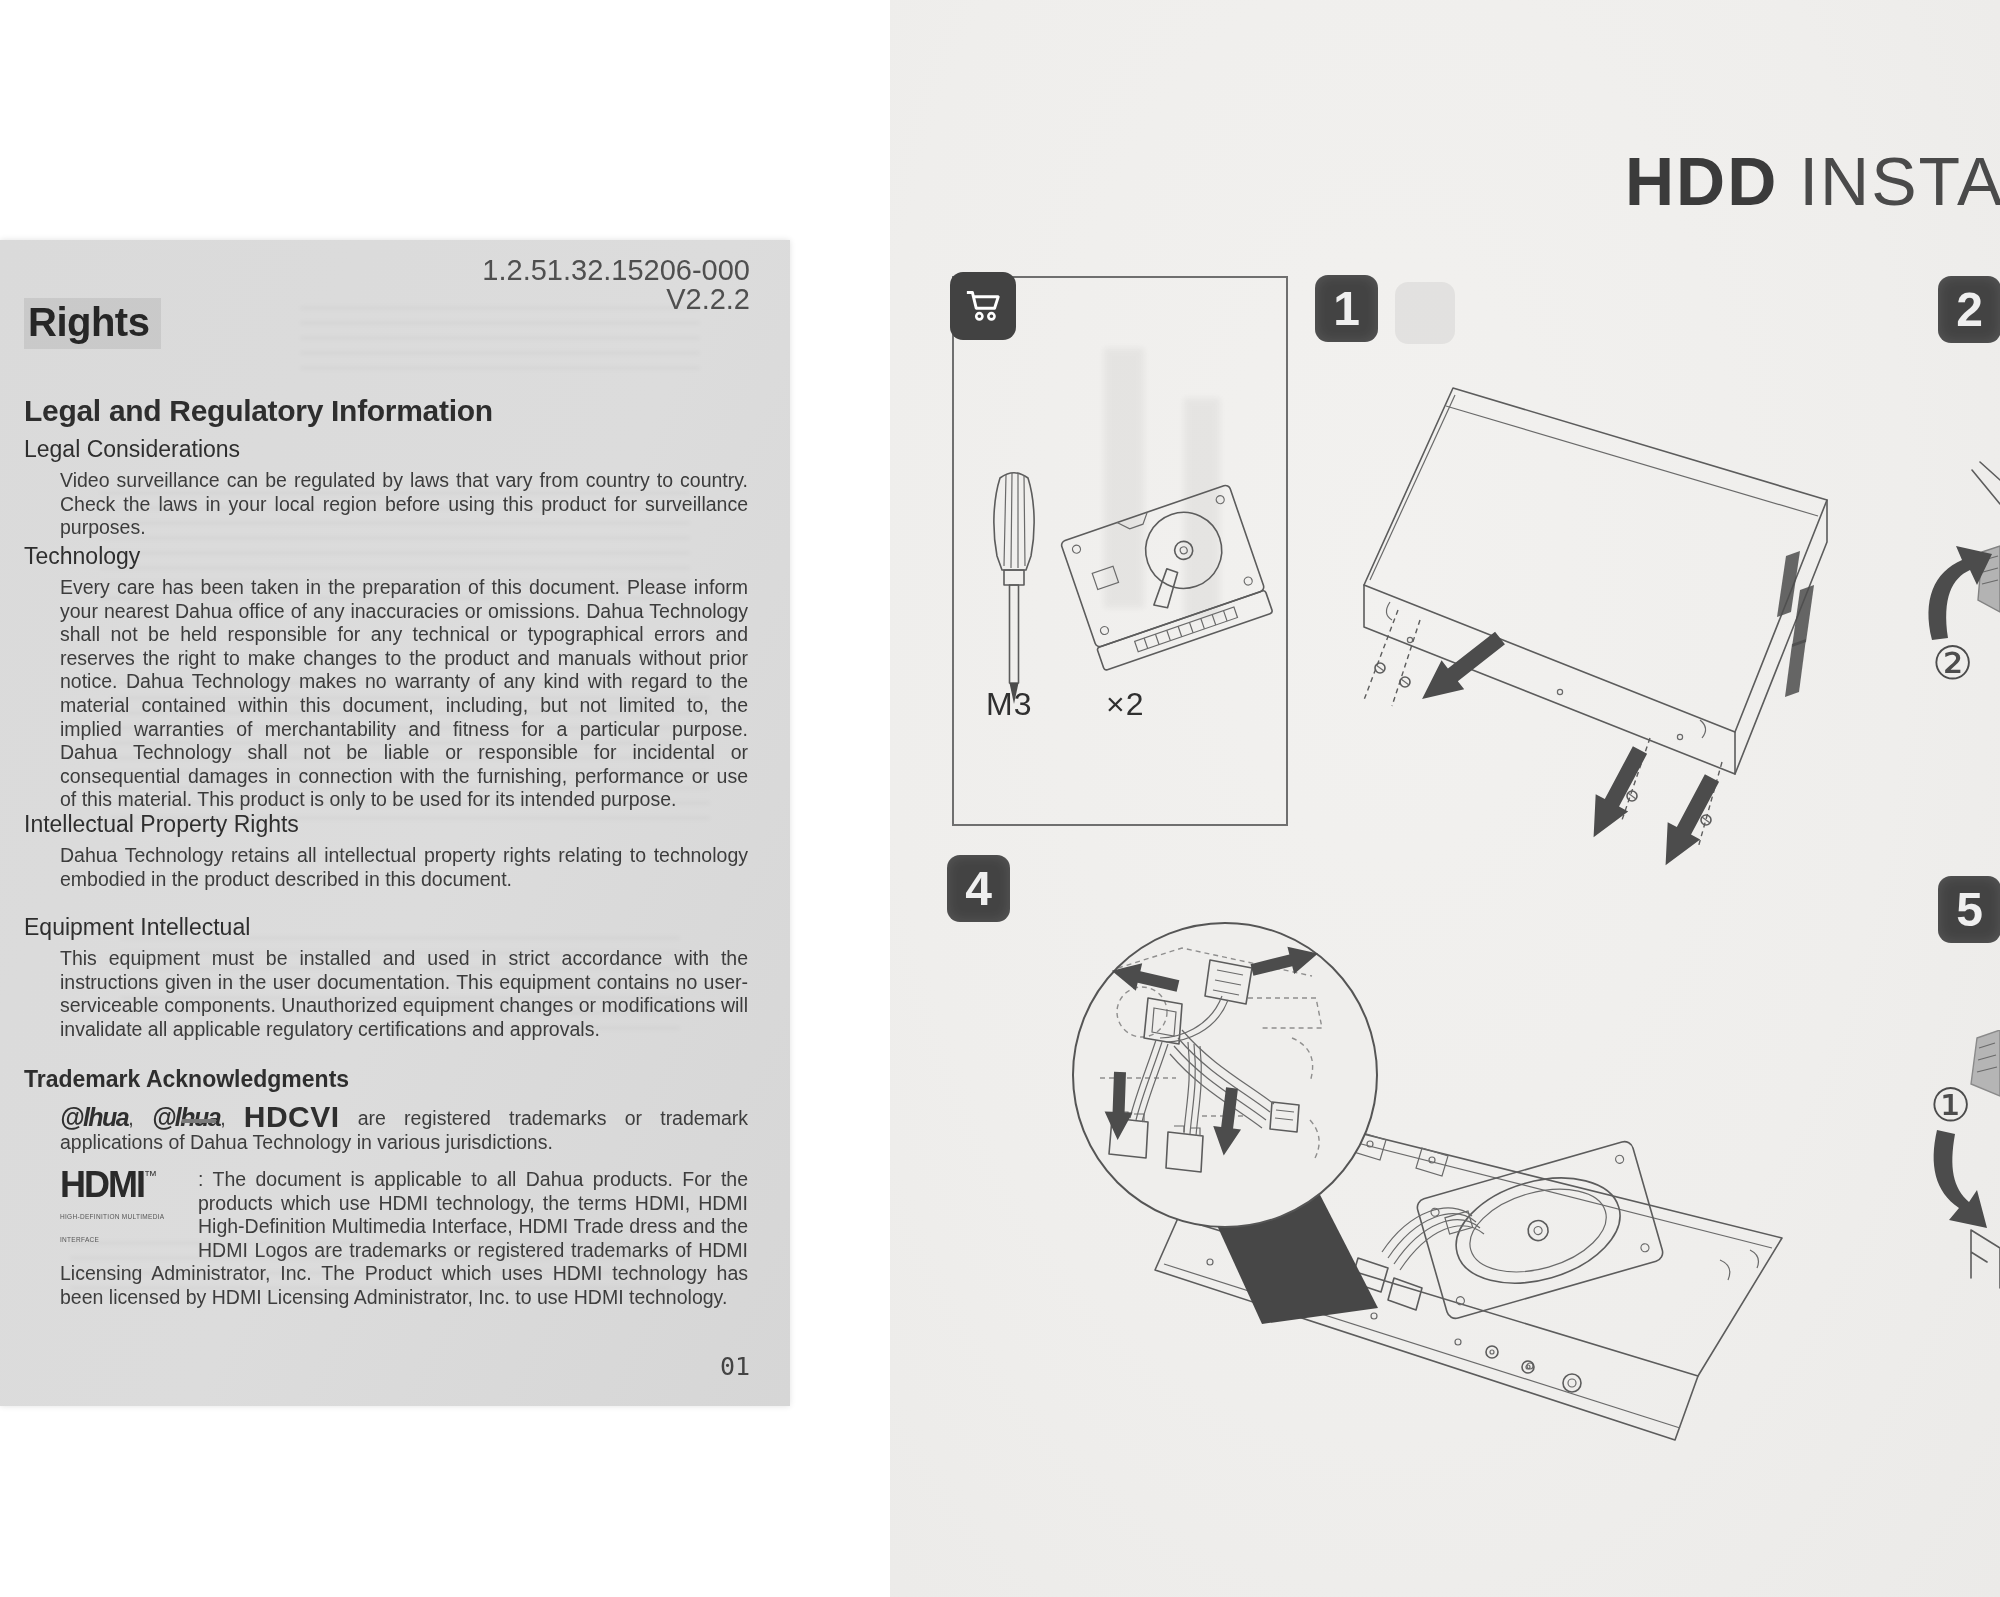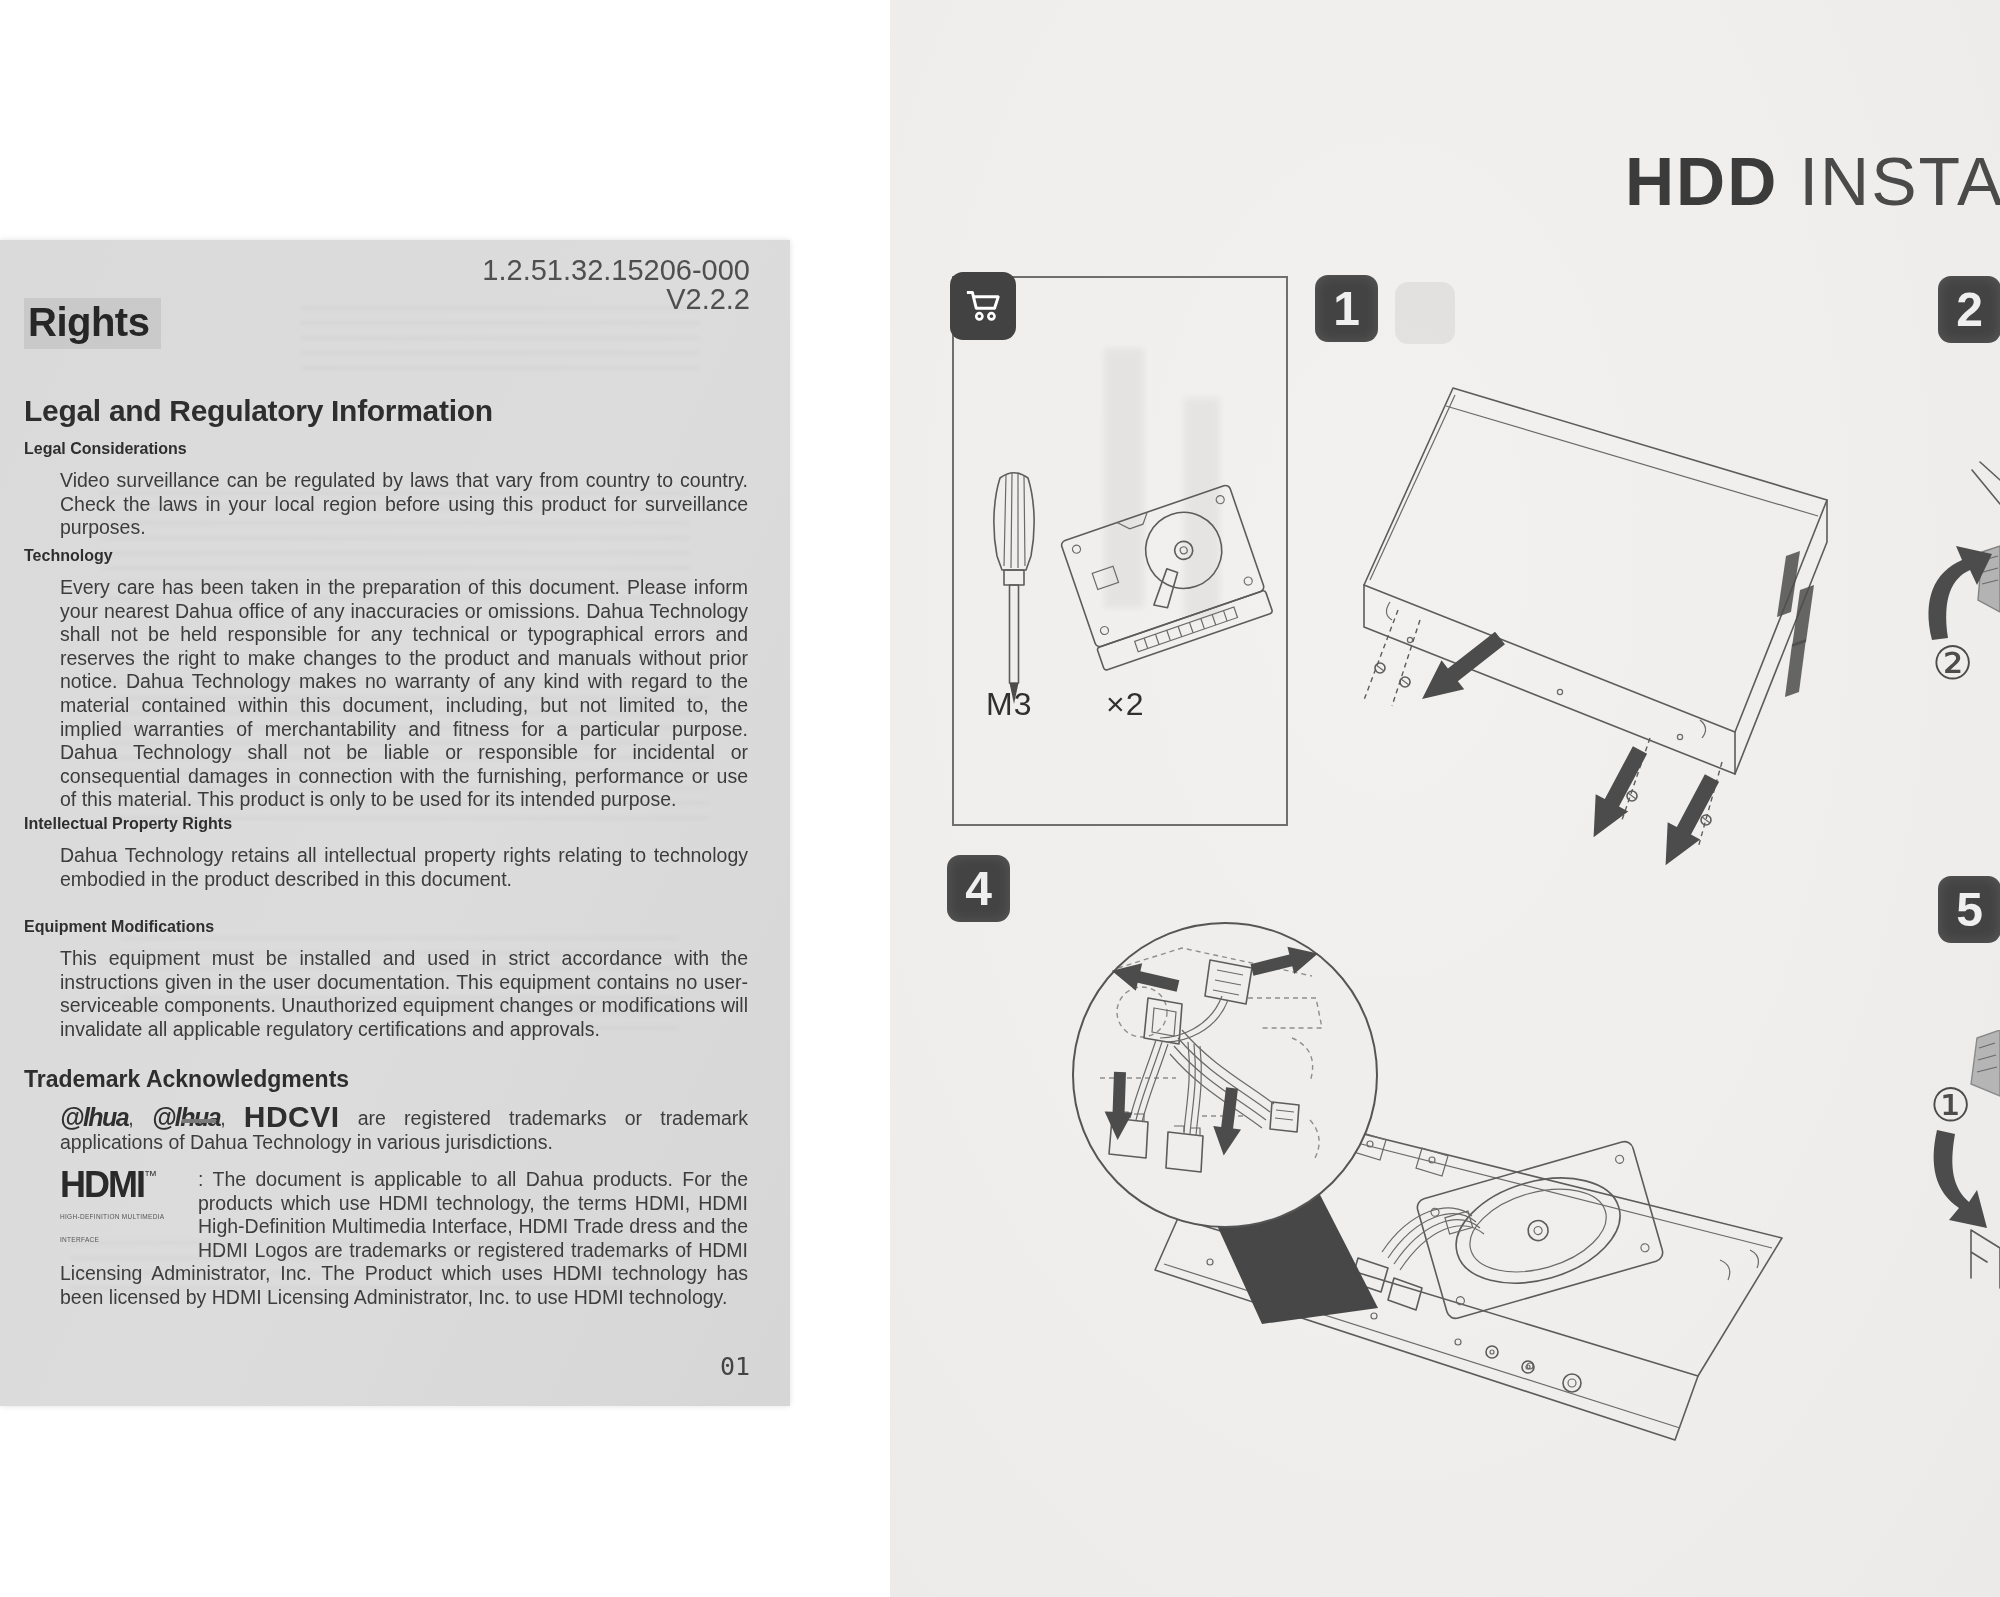--- a/index.html
+++ b/index.html
@@ -18,21 +18,21 @@
   .doc-ref{position:absolute;right:40px;top:16px;text-align:right;
     font-size:29px;line-height:29px;color:#4f4f4f;}
   .english-heading{
     position:absolute;left:24px;top:58px;
     font-size:40px;font-weight:700;color:#262626;letter-spacing:-.5px;
     background:rgba(0,0,0,.075);padding:2px 12px 4px 4px;
   }
   .legal-title{position:absolute;left:24px;top:134px;
     font-size:30px;font-weight:700;color:#2e2e2e;letter-spacing:-.3px;margin-top:20px;}
   .section{position:absolute;left:24px;width:726px;}
-  .section h3{margin:0 0 7px 0;font-size:16px;line-height:26px;font-weight:700;color:#2e2e2e;}
+  .section h3{margin:0 0 7px 0;font-size:23px;line-height:26px;font-weight:400;color:#2e2e2e;}
   .section p{margin:0 0 0 36px;width:688px;font-size:19.5px;line-height:23.6px;
     text-align:justify;color:#3c3c3c;}
   .tm-block{position:absolute;left:24px;top:826px;width:726px;}
   .tm-block h3{margin:0 0 10px 0;font-size:23px;font-weight:700;color:#2e2e2e;}
   .tm-body{margin-left:36px;width:688px;font-size:19.5px;line-height:24px;text-align:justify;}
   .dahua-logo{font-style:italic;font-weight:800;font-size:25px;letter-spacing:-1.5px;color:#2f2f2f;position:relative;top:1px;}
   .dahua-sub{display:inline-block;width:34px;height:4px;background:#7a7a7a;position:relative;top:-2px;left:-38px;margin-right:-34px;}
   .hdcvi-logo{font-weight:800;font-size:30px;letter-spacing:.5px;color:#2f2f2f;position:relative;top:2px;}
   .hdmi-block{position:absolute;left:60px;top:928px;width:688px;
     font-size:19.5px;line-height:23.6px;text-align:justify;}
@@ -101,21 +101,21 @@
     <h3>Technology</h3>
     <p>Every care has been taken in the preparation of this document. Please inform your nearest Dahua office of any inaccuracies or omissions. Dahua Technology shall not be held responsible for any technical or typographical errors and reserves the right to make changes to the product and manuals without prior notice. Dahua Technology makes no warranty of any kind with regard to the material contained within this document, including, but not limited to, the implied warranties of merchantability and fitness for a particular purpose. Dahua Technology shall not be liable or responsible for incidental or consequential damages in connection with the furnishing, performance or use of this material. This product is only to be used for its intended purpose.</p>
   </div>
 
   <div class="section" style="top:571px;">
     <h3>Intellectual Property Rights</h3>
     <p>Dahua Technology retains all intellectual property rights relating to technology embodied in the product described in this document.</p>
   </div>
 
   <div class="section" style="top:674px;">
-    <h3>Equipment Modifications</h3>
+    <h3>Equipment Intellectual</h3>
     <p>This equipment must be installed and used in strict accordance with the instructions given in the user documentation. This equipment contains no user-serviceable components. Unauthorized equipment changes or modifications will invalidate all applicable regulatory certifications and approvals.</p>
   </div>
 
   <div class="tm-block">
     <h3>Trademark Acknowledgments</h3>
     <div class="tm-body">
       <span class="dahua-logo">@lhua</span><span>,</span>
       <span class="dahua-logo">@lhua</span><span class="dahua-sub"></span><span>,</span>
       <span class="hdcvi-logo">HDCVI</span>
       <span>are registered trademarks or trademark applications of Dahua Technology in various jurisdictions.</span>

